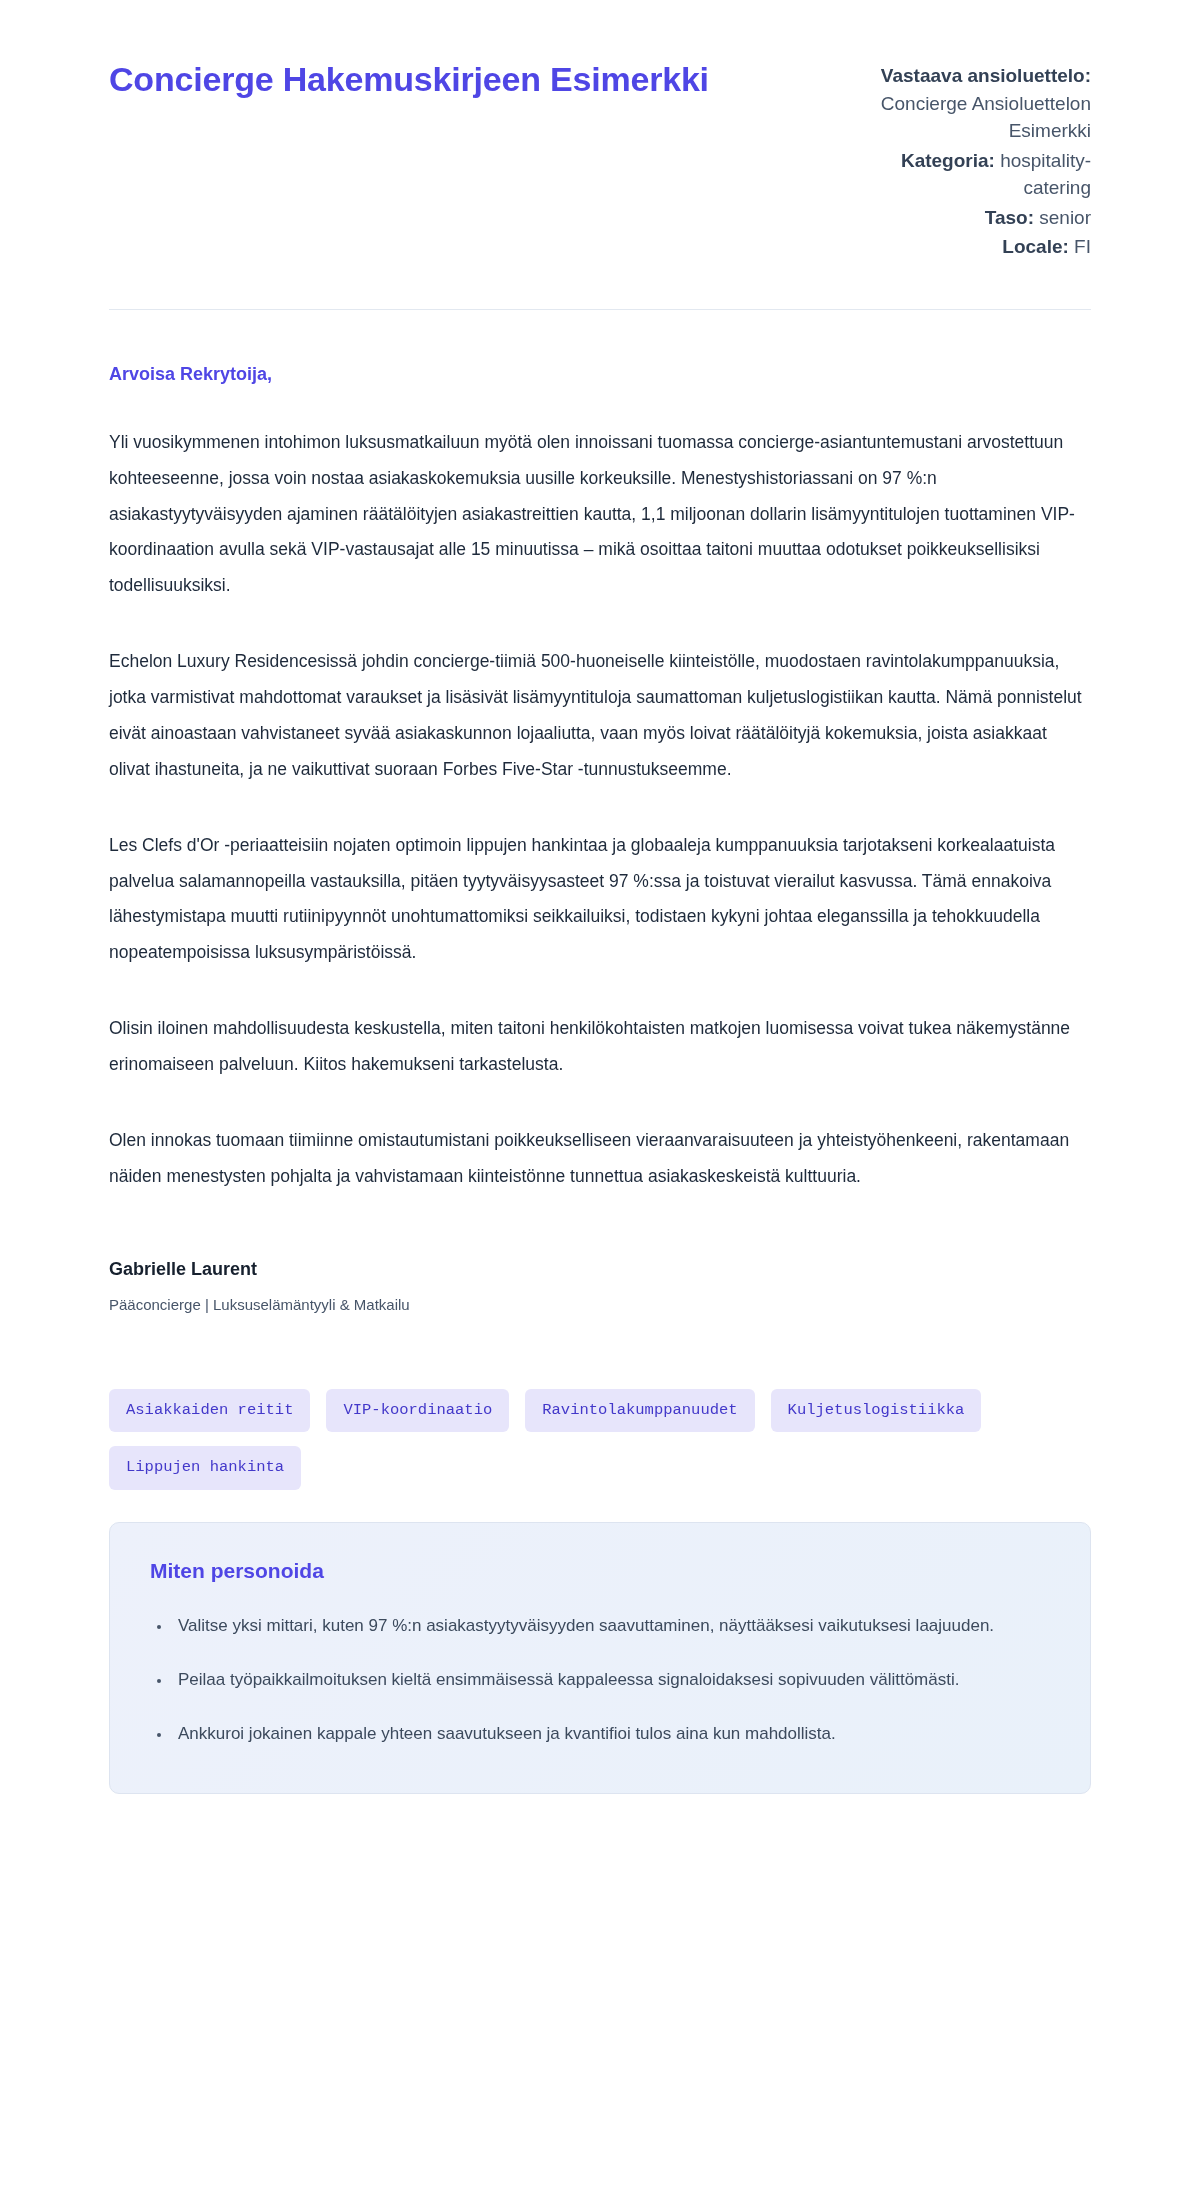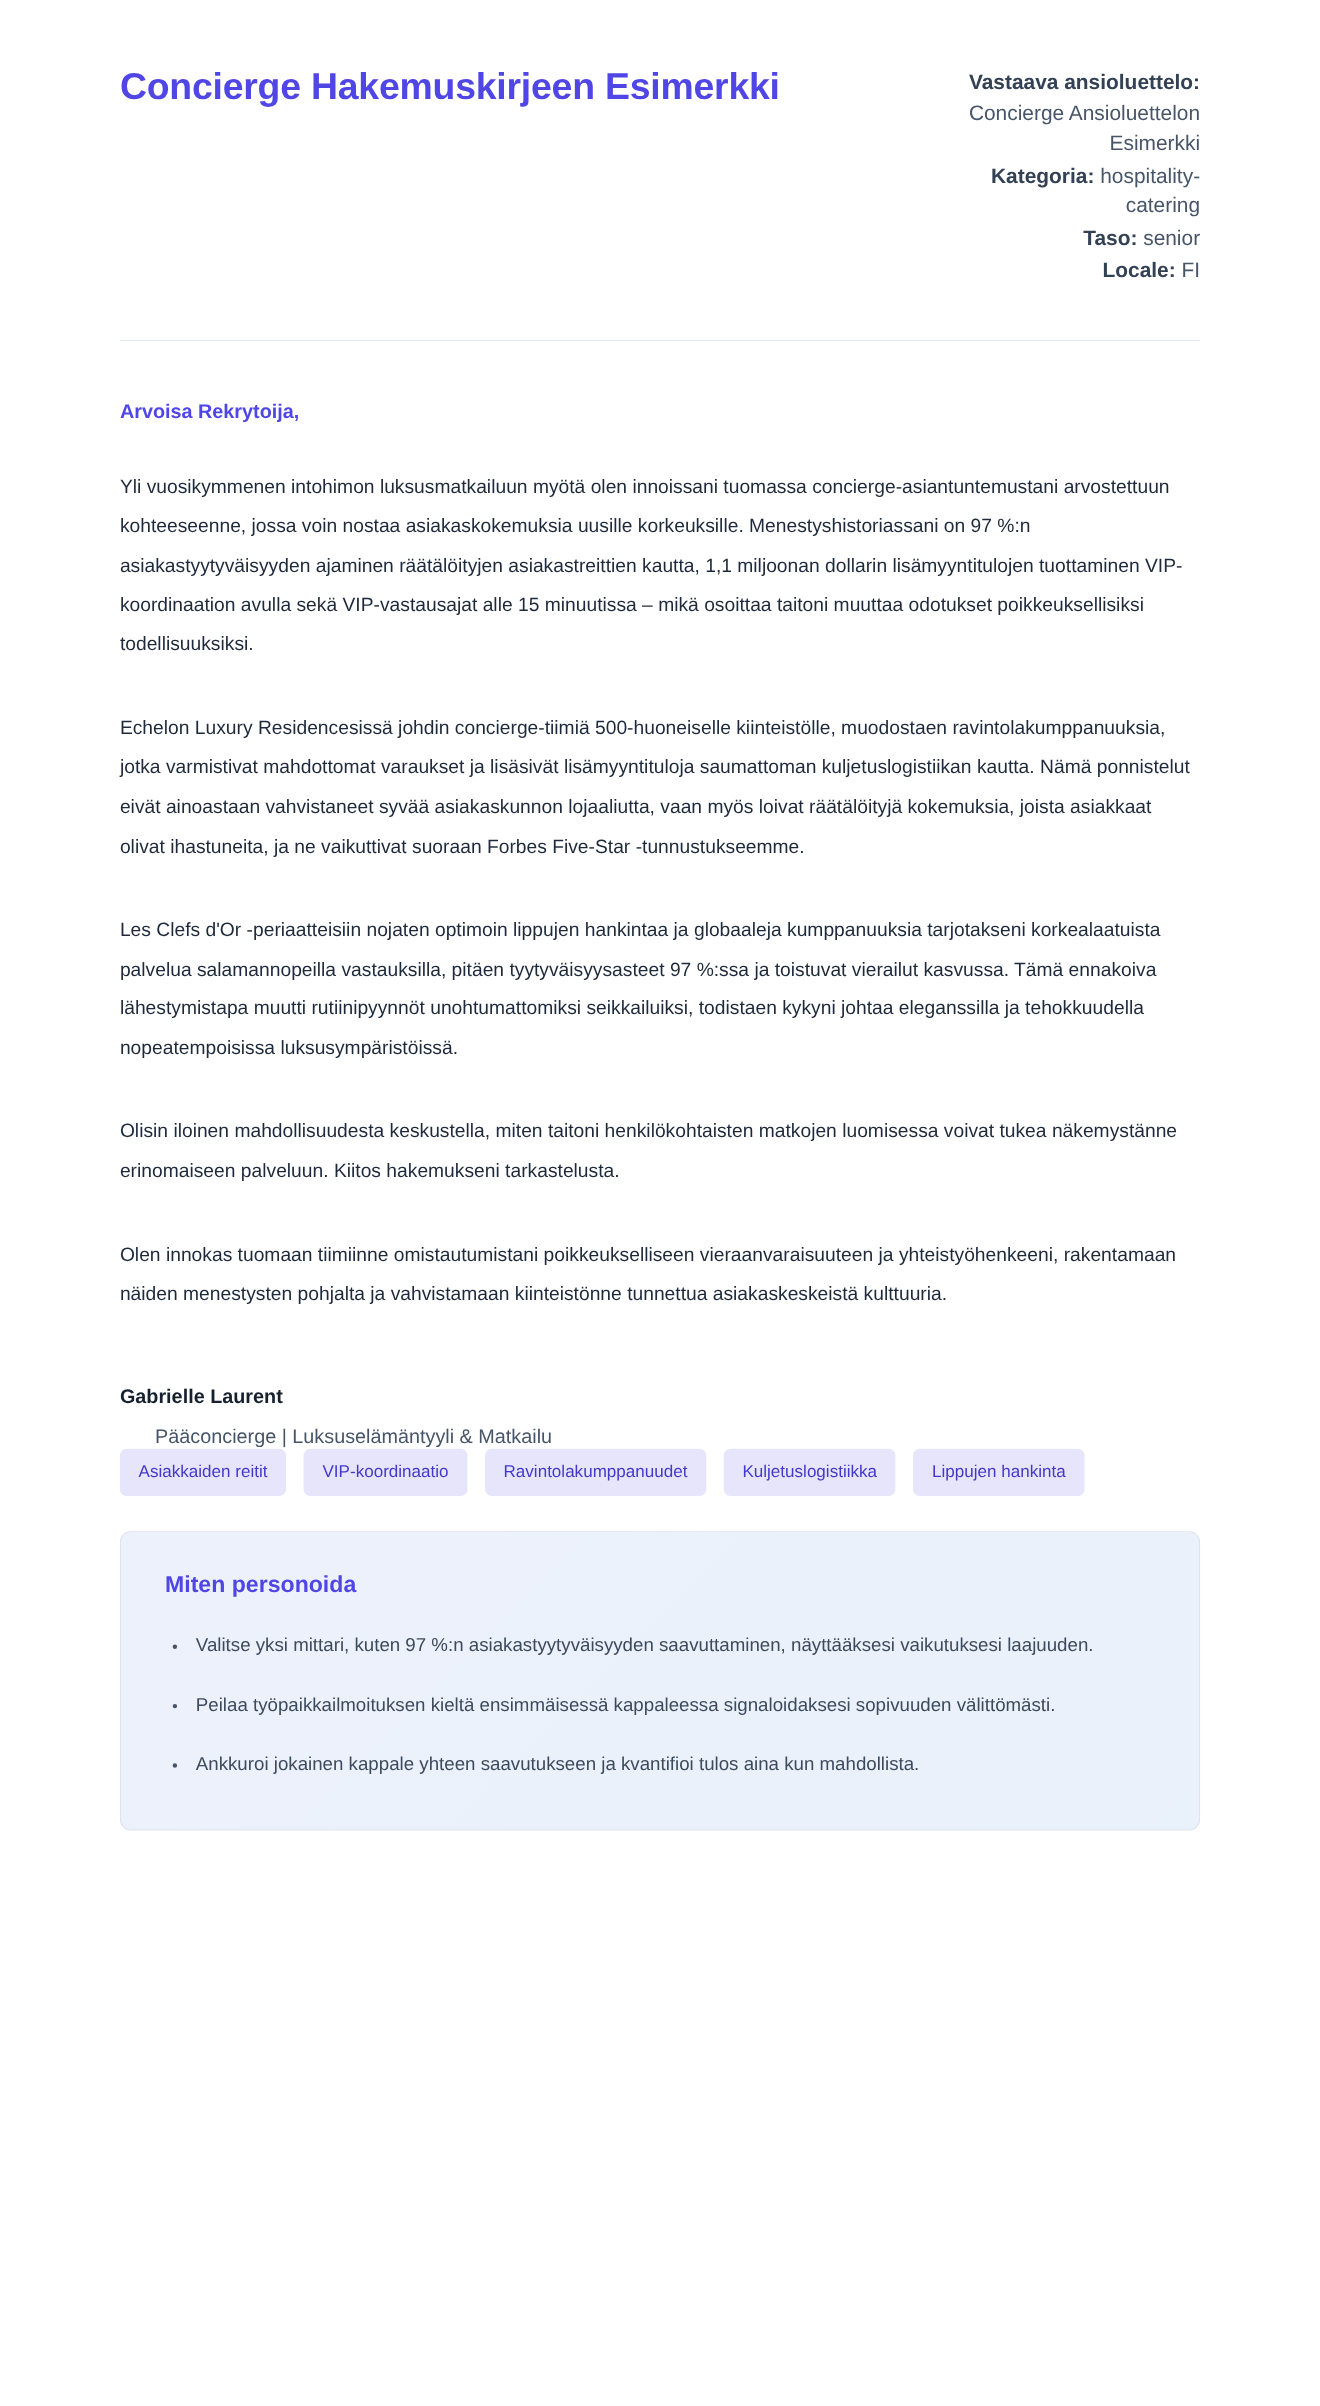--- a/index.html
+++ b/index.html
@@ -64,30 +64,31 @@
     color: #1e2a3b;
   }
   .signature-name {
     margin-top: 64px;
     font-size: 18px;
     font-weight: 700;
     color: #16202e;
   }
   .signature-role {
     margin-top: 16px;
-    font-size: 18px;
+    font-size: 15px;
     color: #475569;
-    margin-left: 32px;
   }
 
   
   .tags {
+    margin-top: 76px;
     display: flex;
     flex-wrap: wrap;
     gap: 14px 16px;
+    font-family: Liberation Mono, monospace;
   }
   .tag {
     display: inline-block;
     background: #e7e5fb;
     color: #4338ca;
     font-size: 15.5px;
     line-height: 1;
     padding: 14px 17px;
     border-radius: 6px;
     white-space: nowrap;

